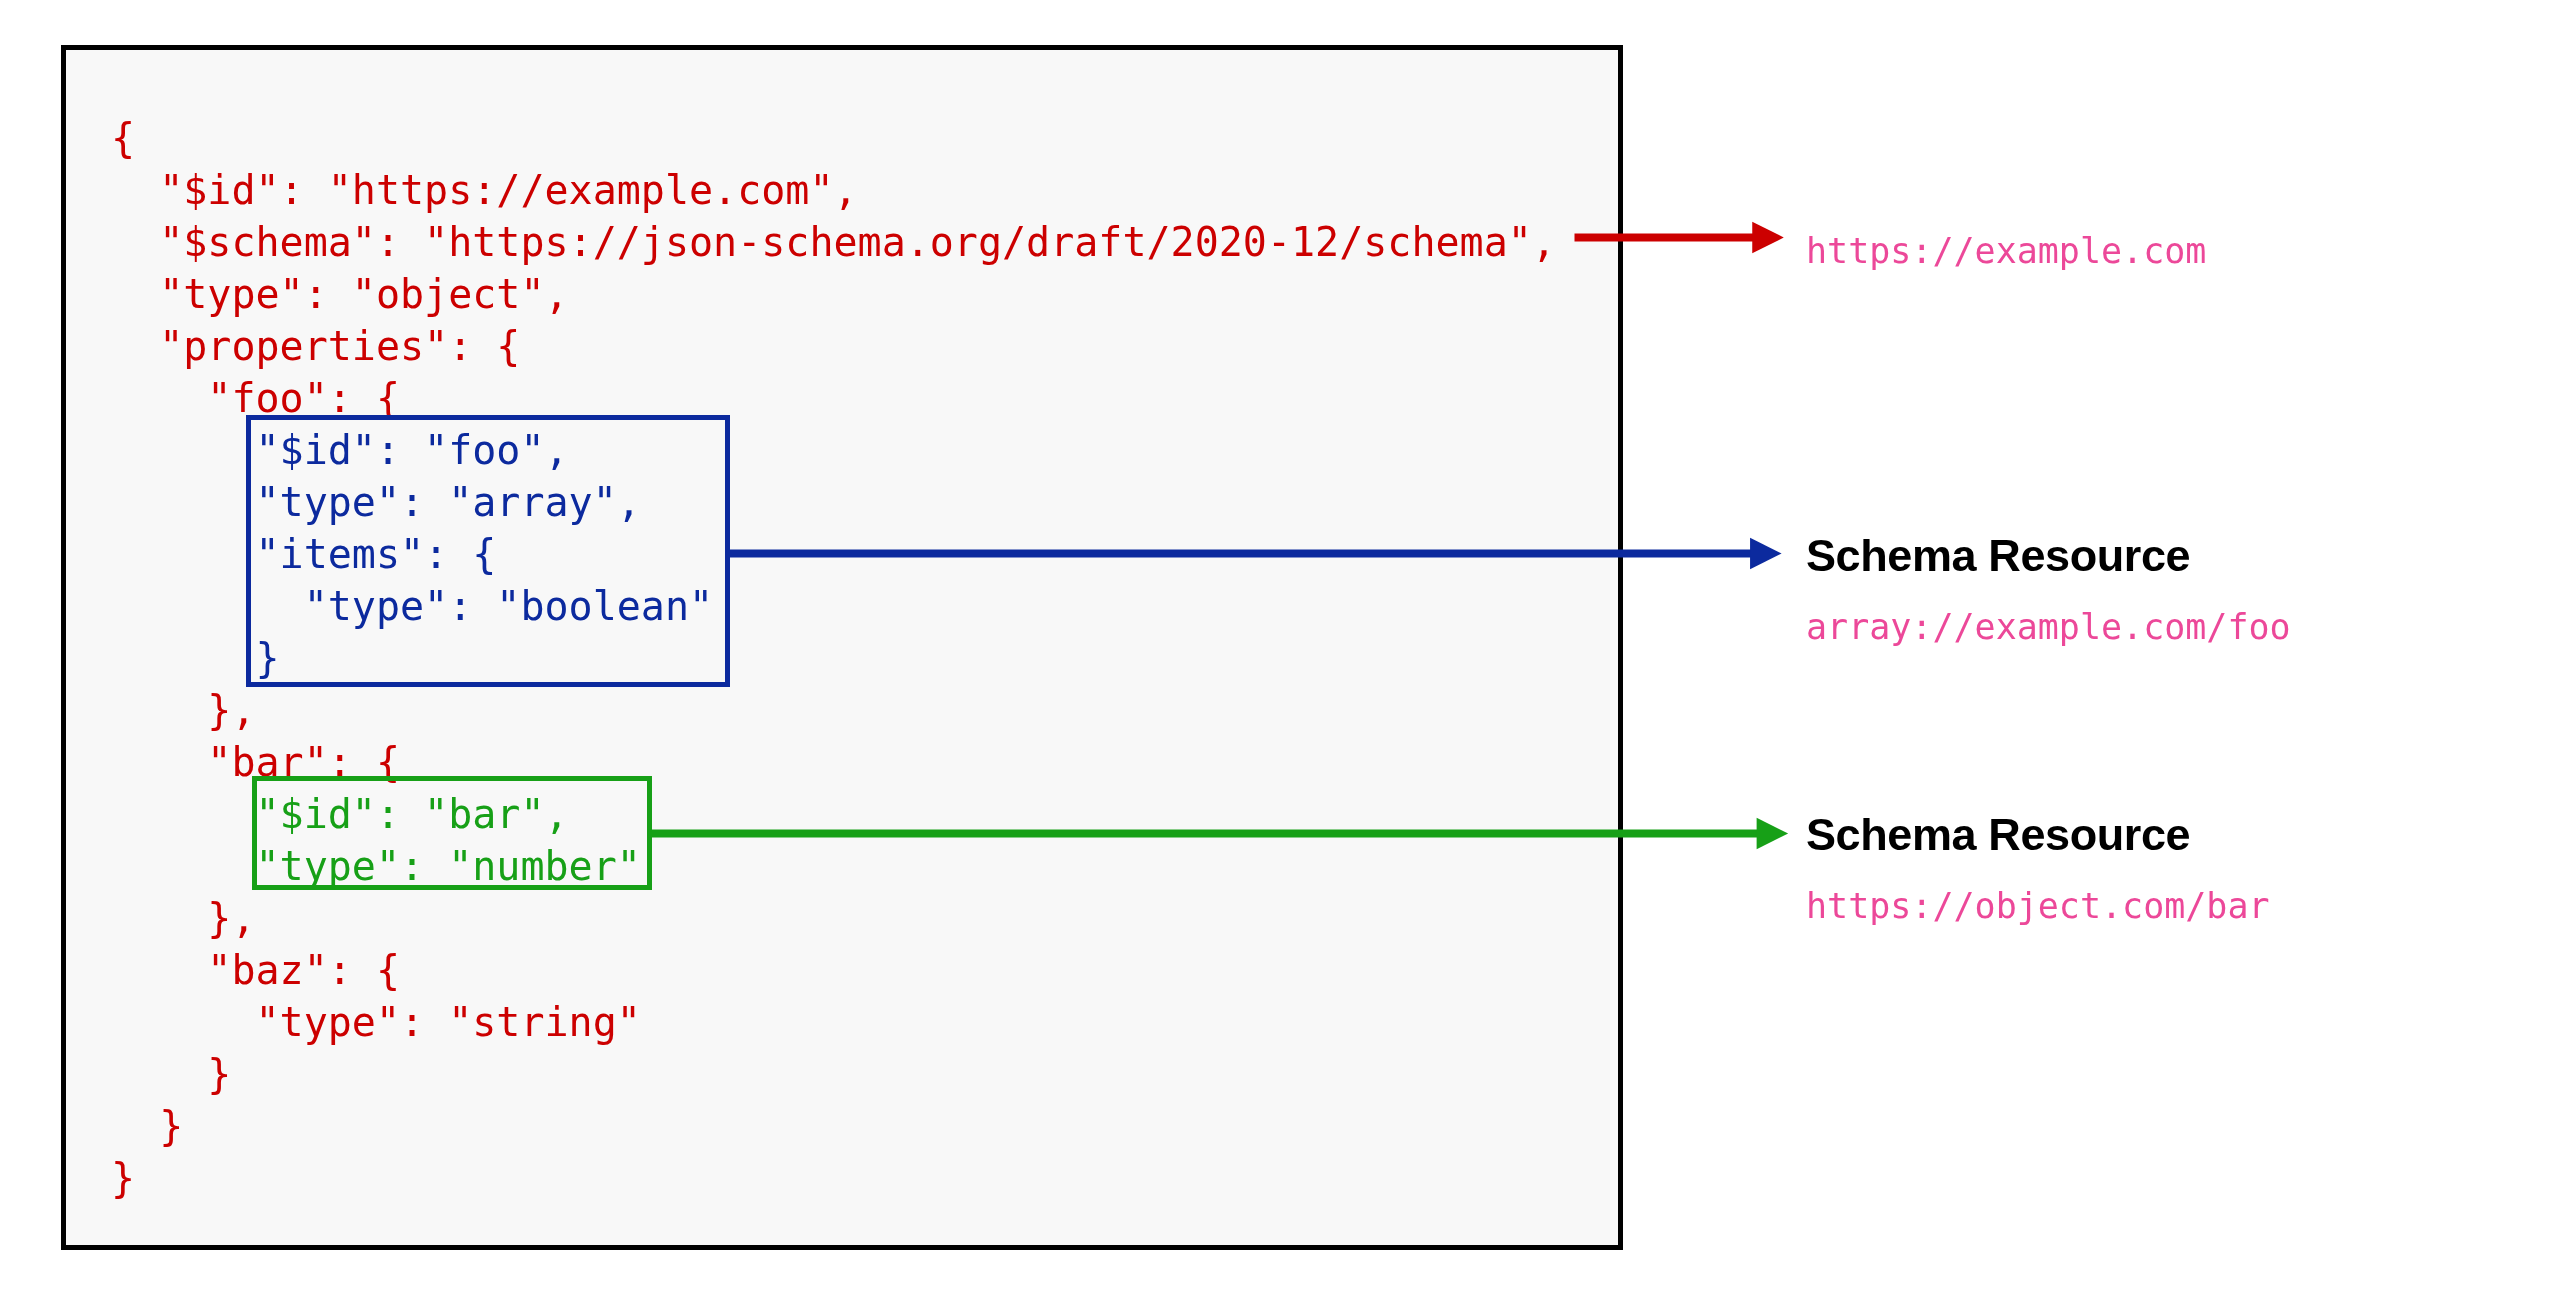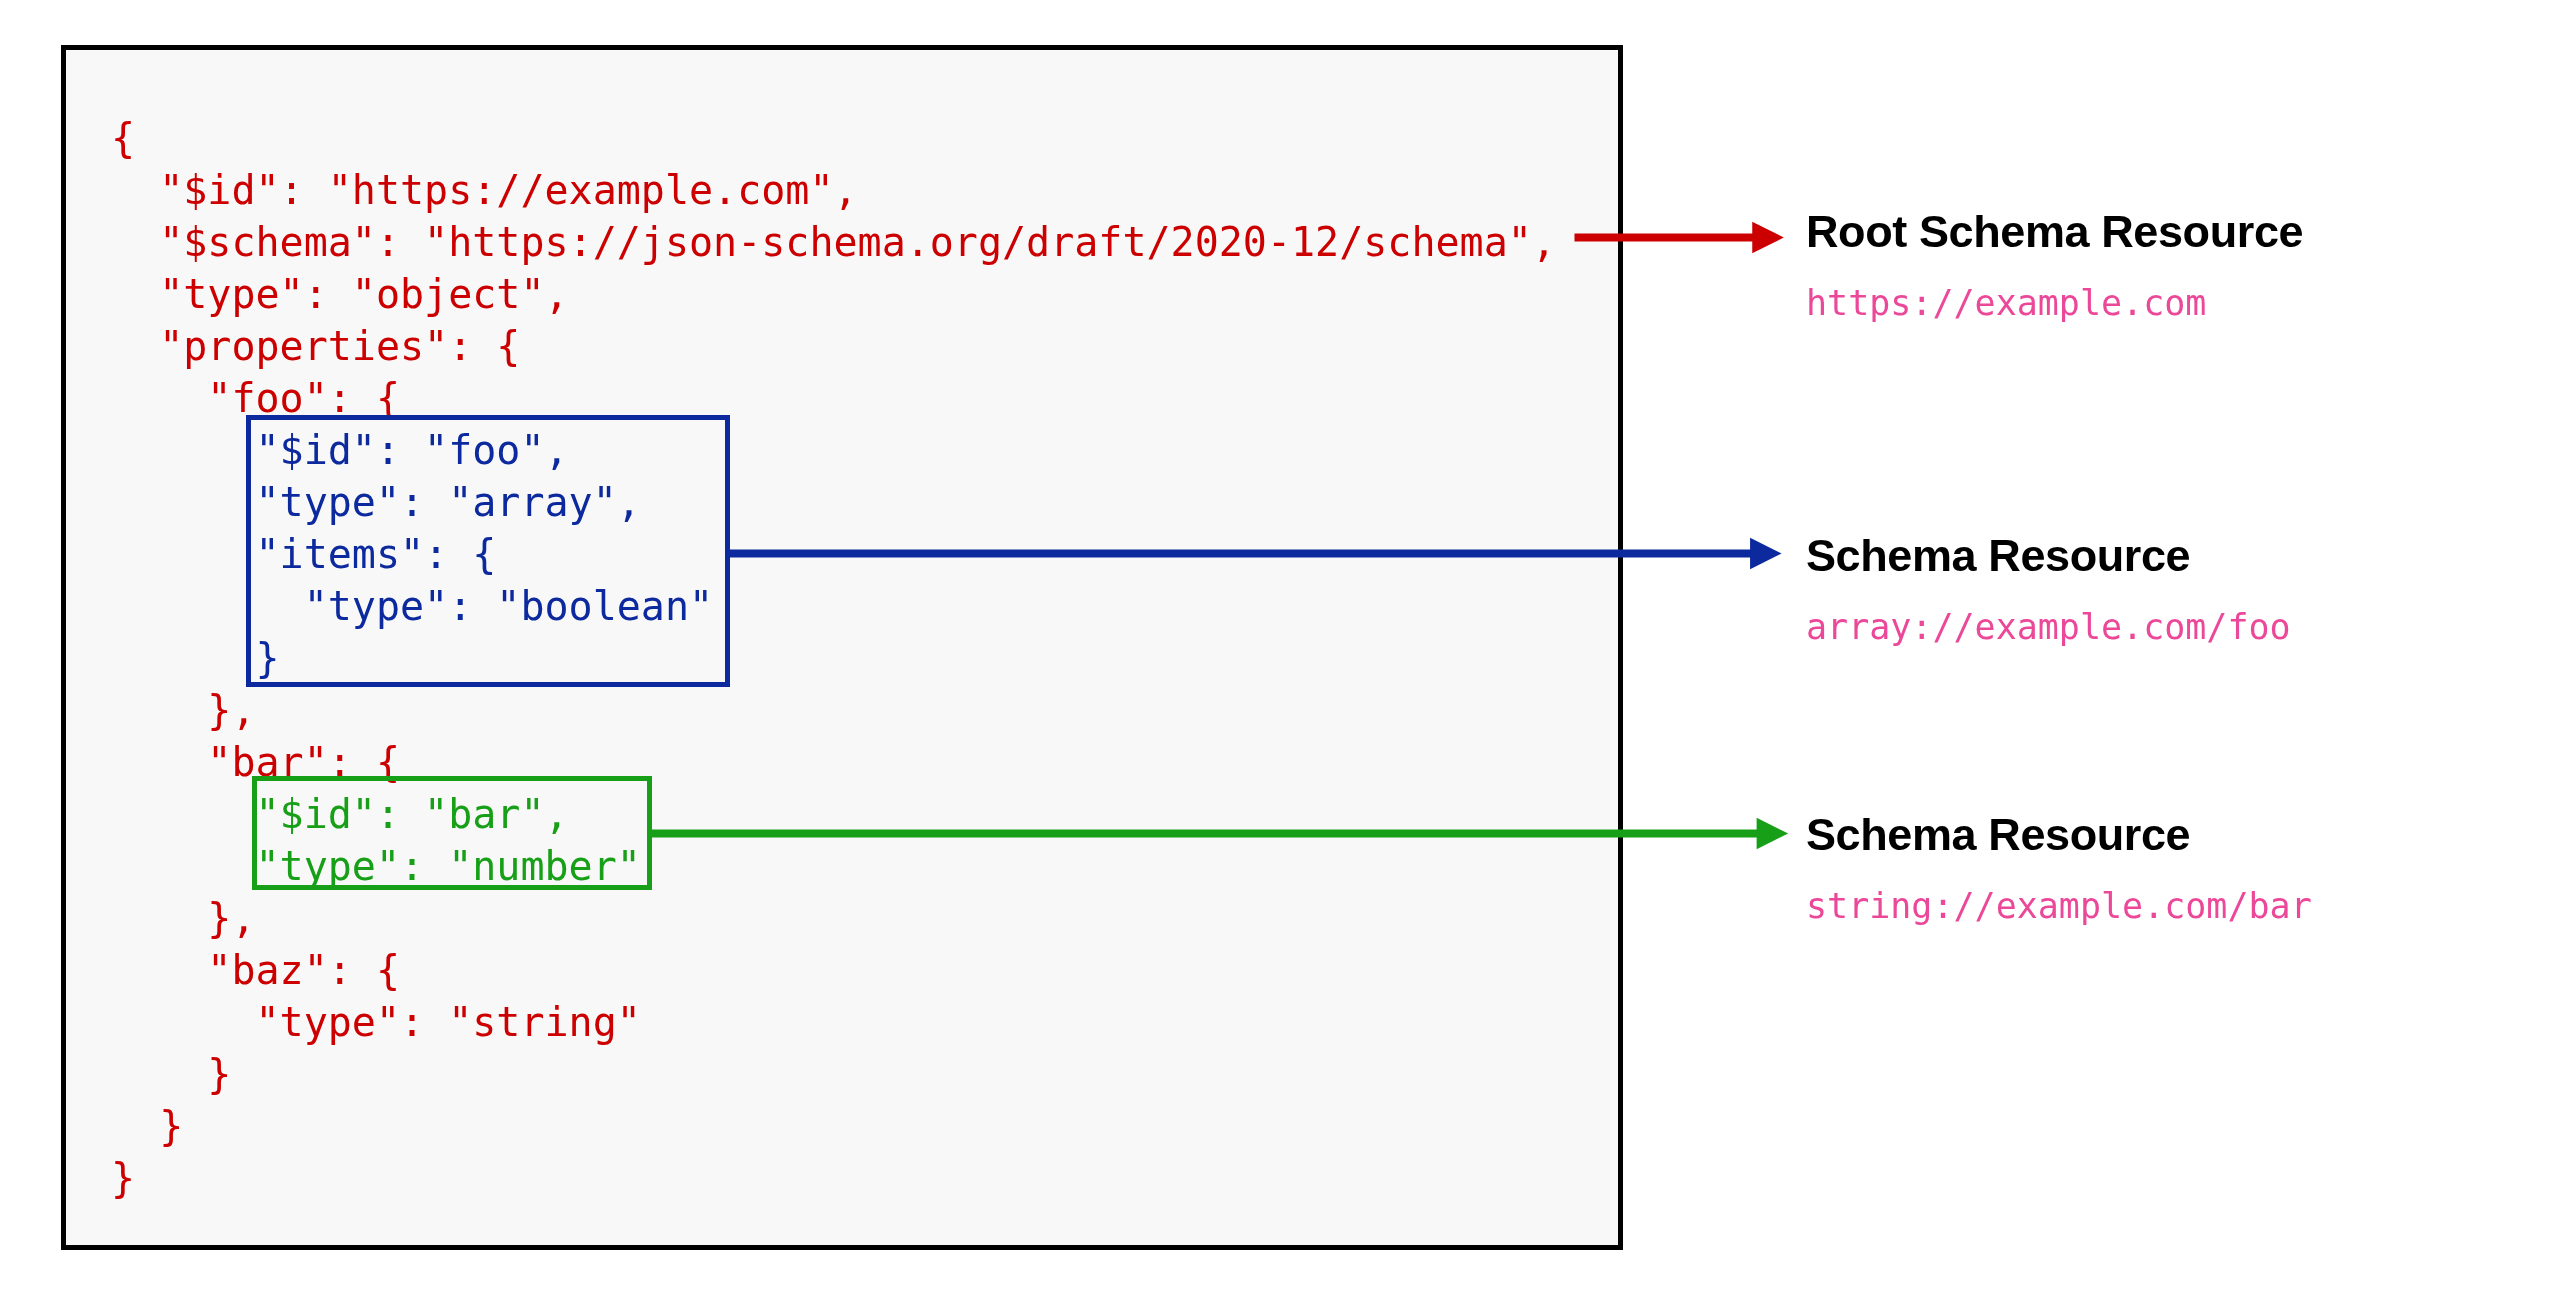--- a/index.html
+++ b/index.html
@@ -119,26 +119,25 @@
   <line x1="0" y1="30" x2="1430" y2="30" stroke="#0c2a9e" stroke-width="11"></line>
   <polygon points="1428,8 1472,30 1428,52" fill="#0c2a9e"></polygon>
 </svg>
 
 <svg class="arrow-svg" id="arrow-bar" style="left:647px; top:812px;" width="1150" height="43" viewBox="0 0 1600 60">
   <line x1="0" y1="30" x2="1548" y2="30" stroke="#17a017" stroke-width="11"></line>
   <polygon points="1546,8 1590,30 1546,52" fill="#17a017"></polygon>
 </svg>
 
 <div class="callout" id="callout-root">
-  <div class="callout-title">Root Schema Resource</div>
   <div class="callout-url">https://example.com</div>
 </div>
 
 <div class="callout" id="callout-foo">
   <div class="callout-title">Schema Resource</div>
   <div class="callout-url">array://example.com/foo</div>
 </div>
 
 <div class="callout" id="callout-bar">
   <div class="callout-title">Schema Resource</div>
-  <div class="callout-url">string://example.com/bar</div>
+  <div class="callout-url">https://object.com/bar</div>
 </div>
 
 
 </body></html>

